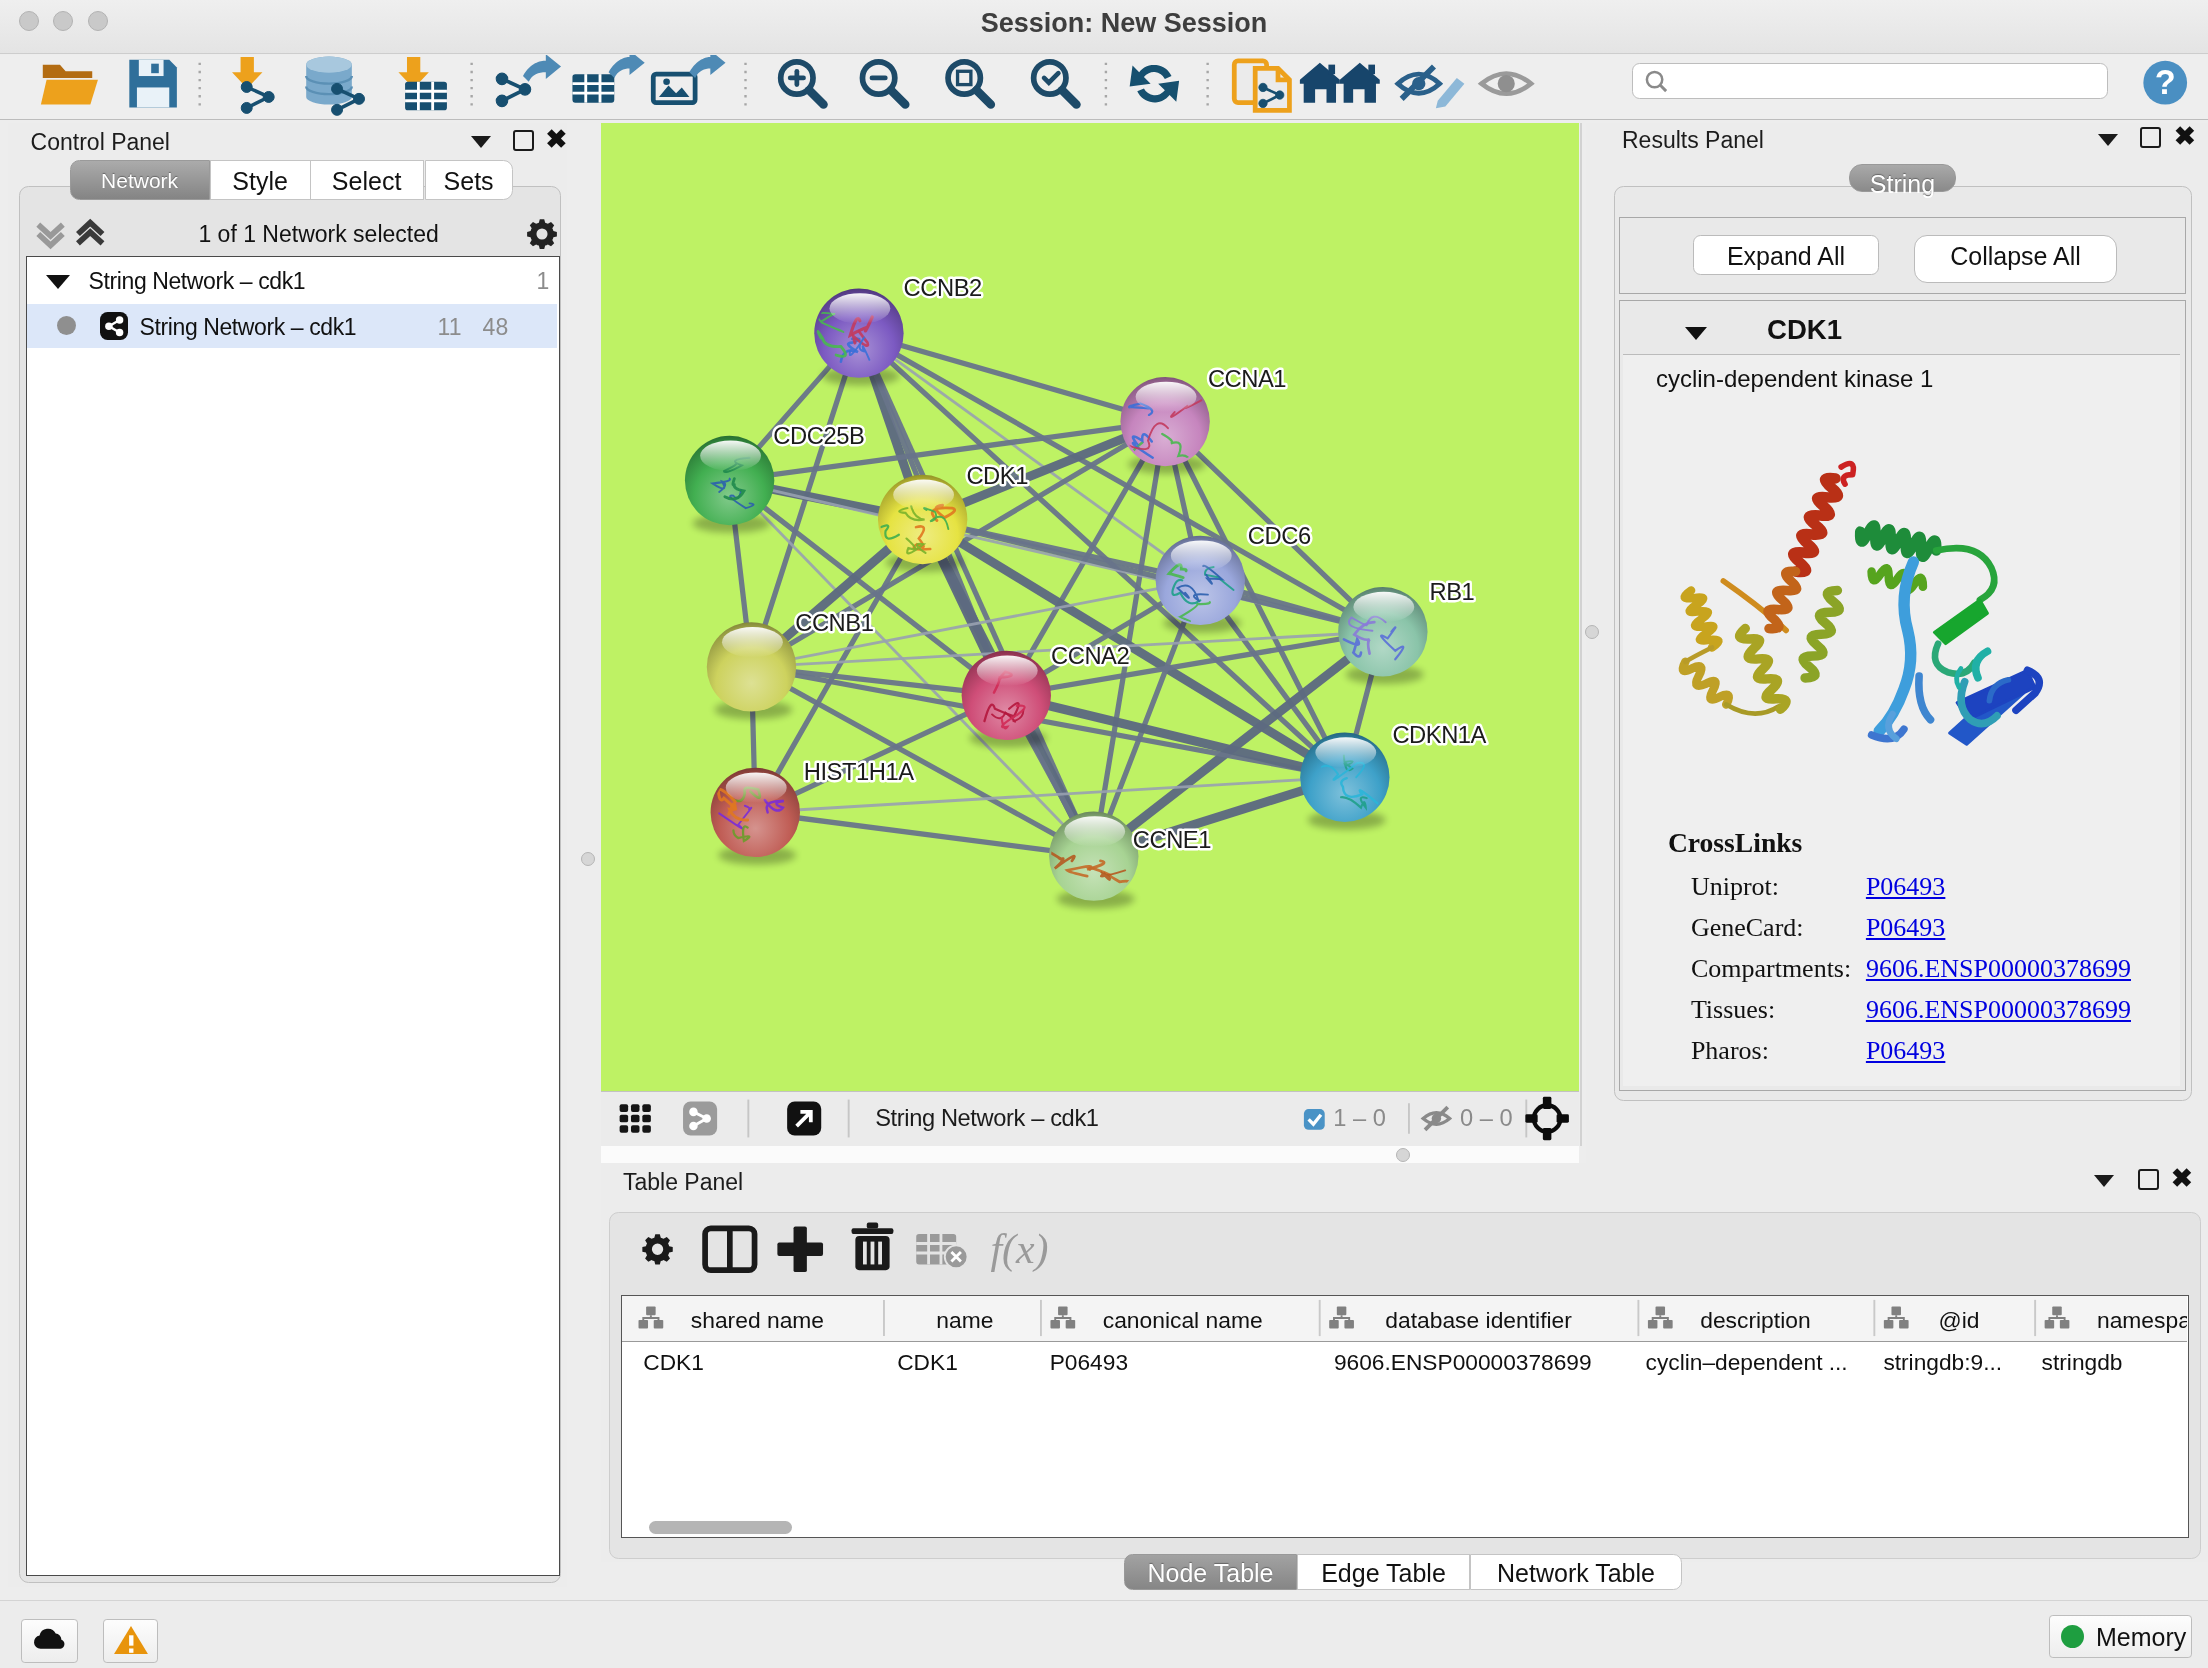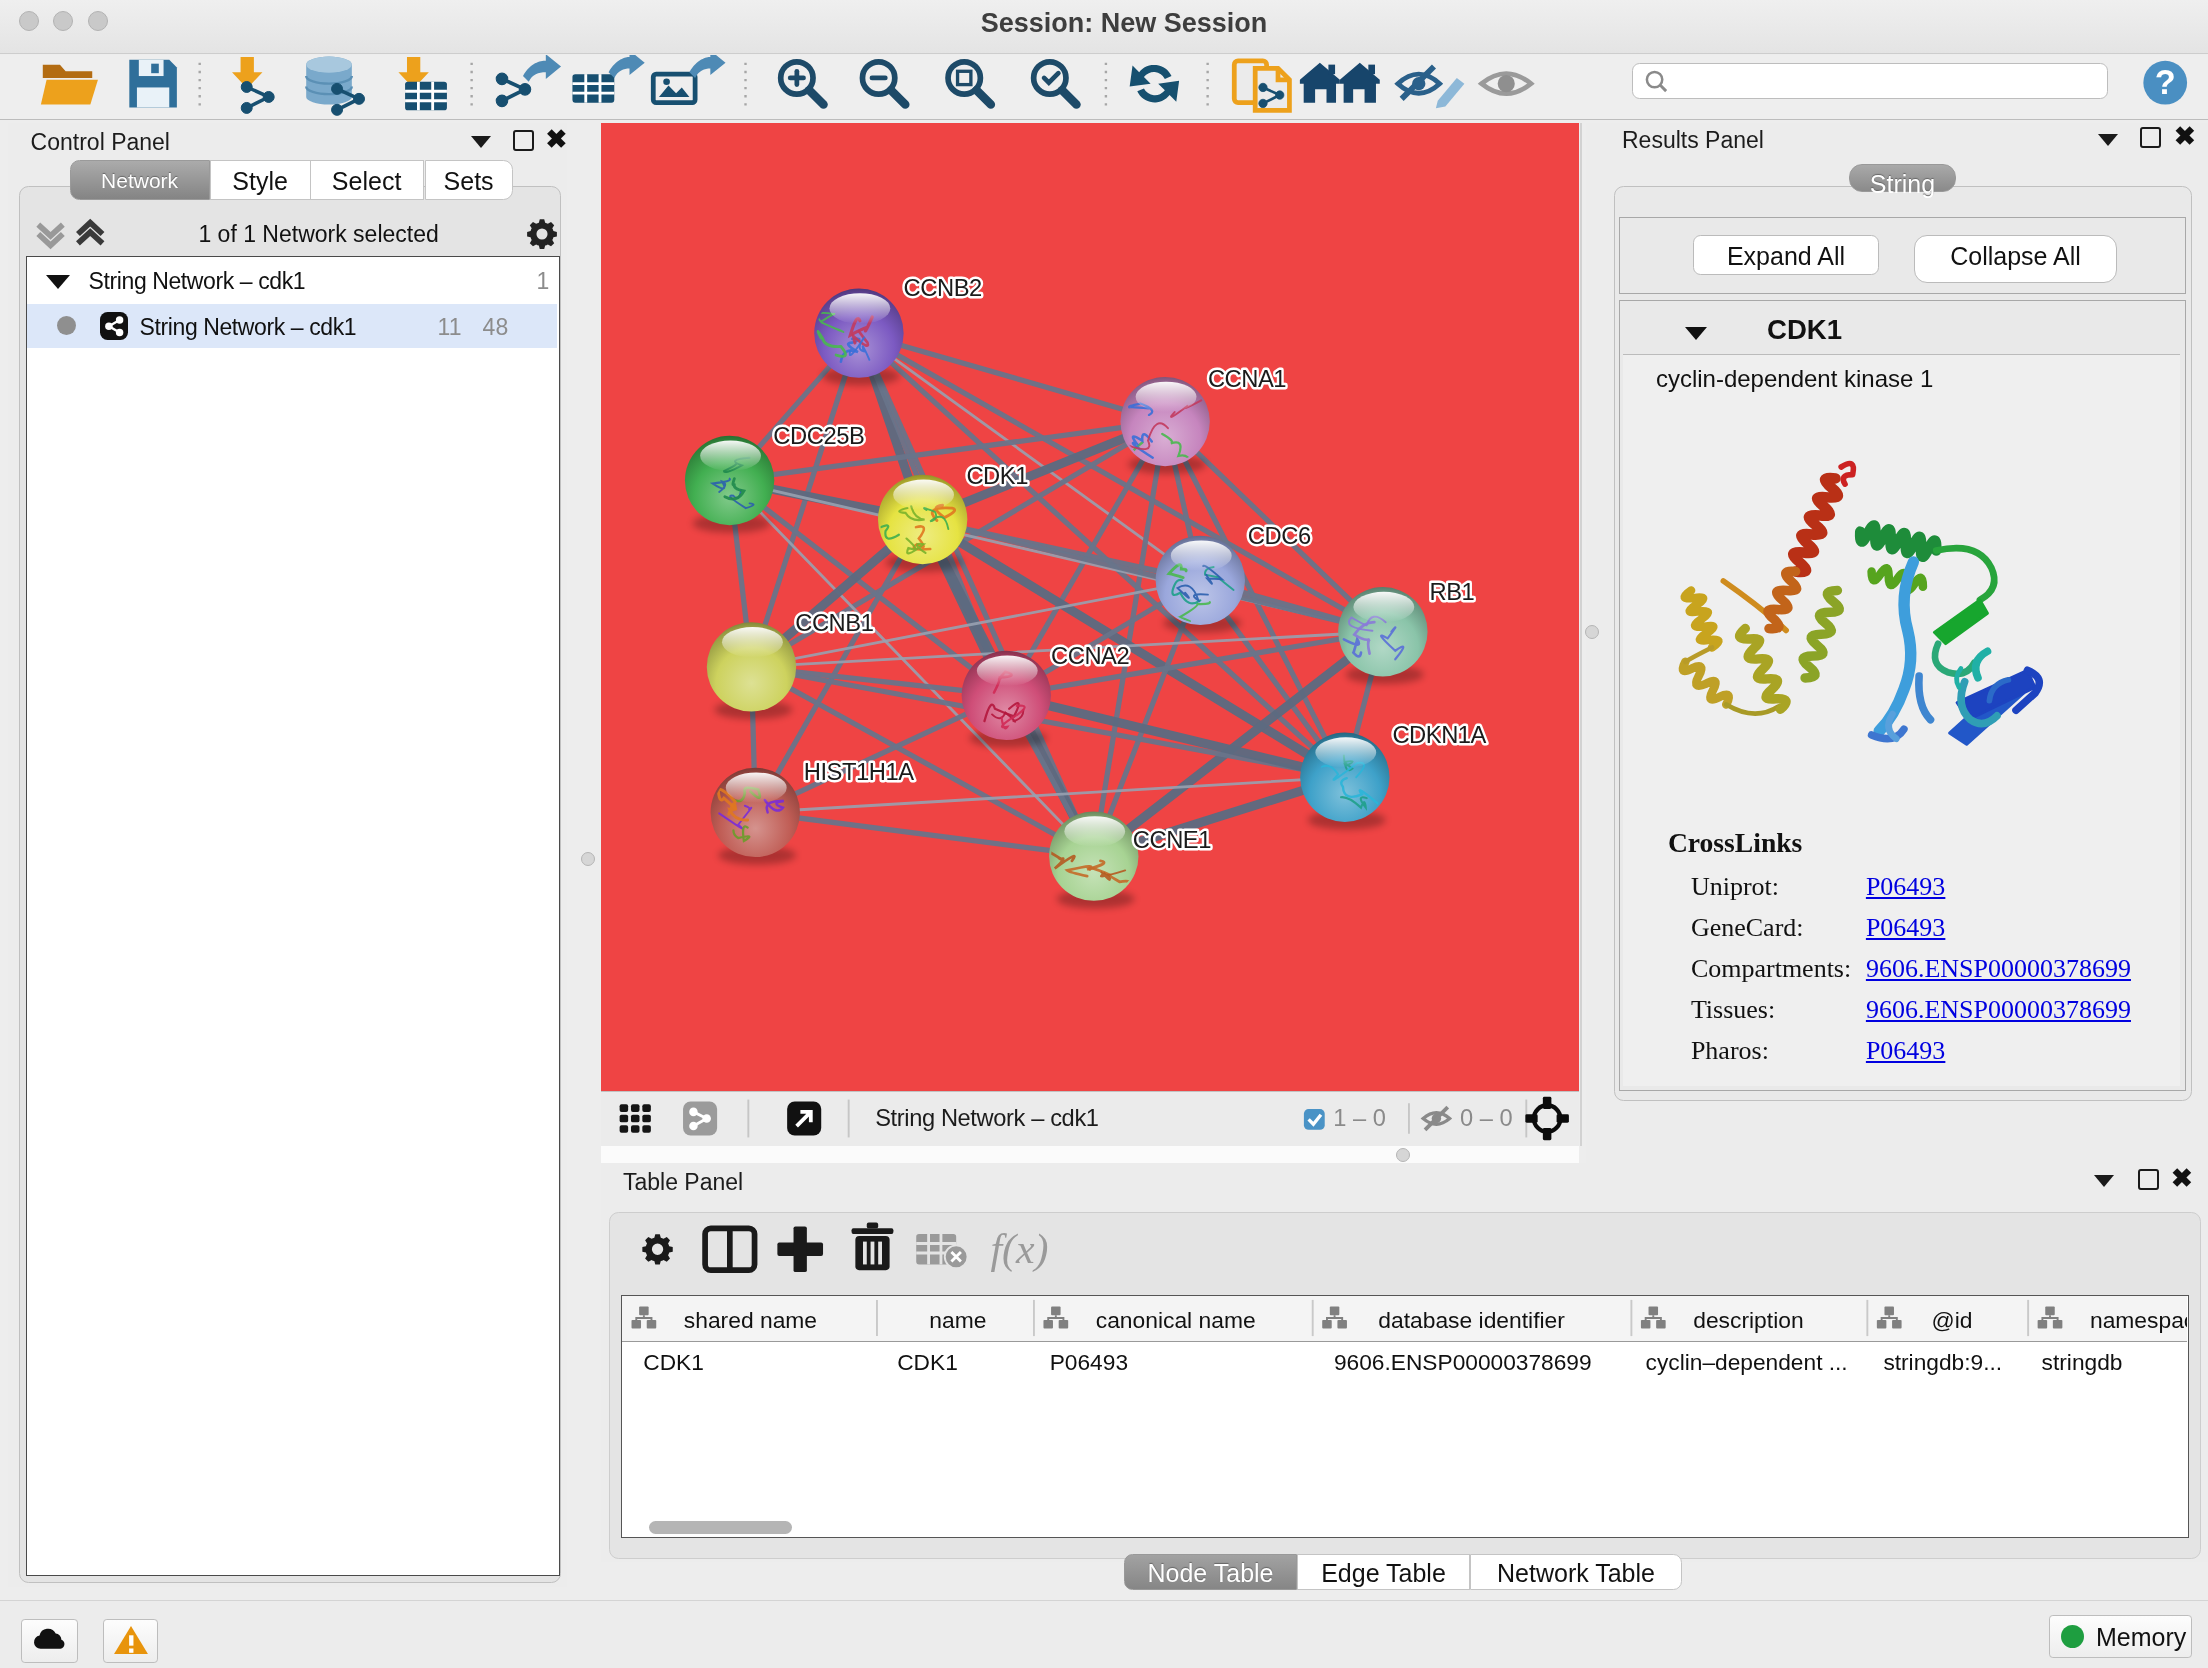--- a/index.html
+++ b/index.html
@@ -236,21 +236,21 @@
             </g>
           </svg>
       </div>
       <div class="abs" style="left:113px;top:9.5px;font-size:23px;letter-spacing:-0.4px;color:#111;">String Network – cdk1</div>
       <div class="abs" style="left:411px;top:9.5px;font-size:23px;color:#8c8c8c;">11</div>
       <div class="abs" style="left:456px;top:9.5px;font-size:23px;color:#8c8c8c;">48</div>
     </div>
   </div>
 </div>
 
-<div id="netview" class="abs" style="left:601px;top:123px;width:978px;height:1023px;background:#ef4444;text-decoration:underline;">
+<div id="netview" class="abs" style="left:601px;top:123px;width:978px;height:1023px;background:#bef264;text-decoration:underline;">
   <svg id="netsvg" class="abs" style="left:0;top:0;" width="978" height="968" viewBox="632 129 1028 1018">
 <defs>
         <filter id="soft" x="-50%" y="-50%" width="200%" height="200%">
           <feGaussianBlur stdDeviation="4"></feGaussianBlur>
         </filter>
         <linearGradient id="spec" x1="0" y1="0" x2="0" y2="1">
           <stop offset="0" stop-color="#ffffff" stop-opacity="0.95"></stop>
           <stop offset="0.75" stop-color="#ffffff" stop-opacity="0.25"></stop>
           <stop offset="1" stop-color="#ffffff" stop-opacity="0"></stop>
         </linearGradient>
@@ -711,21 +711,21 @@
               <line x1="0" y1="-16" x2="0" y2="16"></line>
             </g>
           <circle cx="16" cy="8" r="12" fill="#9a9a9a" stroke="#e4e4e4" stroke-width="2"></circle>
           <path d="M11 3 l10 10 M21 3 l-10 10" stroke="#fff" stroke-width="3"></path>
         </g>
         <text x="400" y="52" font-family="Liberation Serif" font-size="44" font-style="italic" fill="#9a9a9a">f(x)</text>
       </svg>
     </div>
 
     <div class="abs" style="left:11.4px;top:82px;width:1568px;height:243px;background:#fff;border:1.9px solid #555;">
-      <div id="thead" class="abs" style="left:0;top:0;width:1565px;height:46px;background:#f4f4f4;border-bottom:1.9px solid #9a9a9a;overflow:hidden;">
+      <div id="thead" class="abs" style="left:0;top:0;width:1565px;height:46px;background:#f4f4f4;border-bottom:1.9px solid #9a9a9a;overflow:hidden;padding-left:7px;">
         <svg width="1565" height="44" viewBox="0 0 1645 46">
           <defs>
               <g id="hier" fill="#808080">
                 <rect x="8" y="2" width="10" height="9" rx="1"></rect>
                 <rect x="0" y="16" width="10" height="9" rx="1"></rect>
                 <rect x="16" y="16" width="10" height="9" rx="1"></rect>
                 <path d="M13 11 v3 M5 16 v-2 h16 v2" stroke="#808080" stroke-width="2" fill="none"></path>
               </g>
             </defs>
           <g stroke="#c9c9c9" stroke-width="2">

